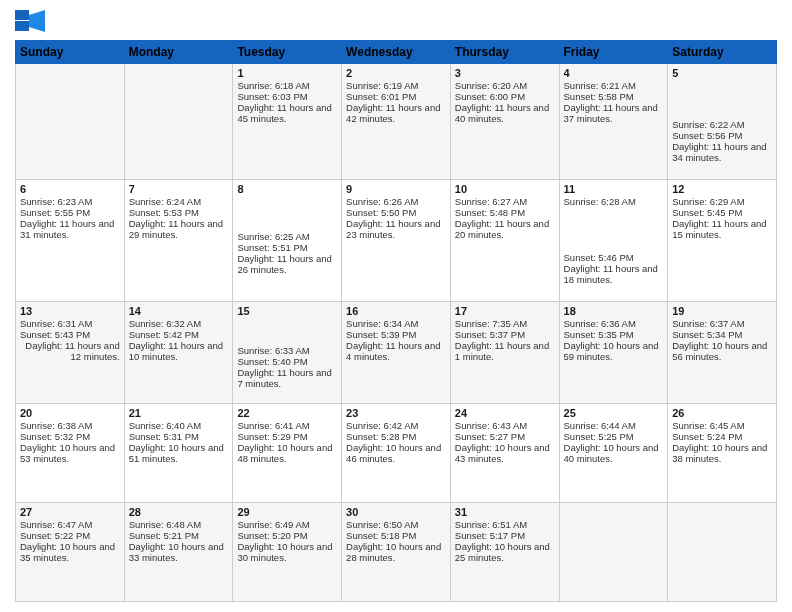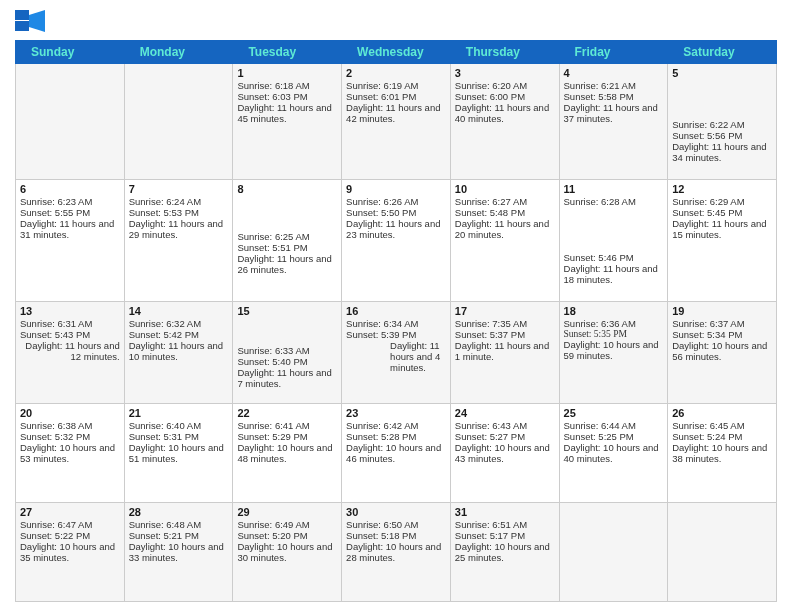--- a/index.html
+++ b/index.html
@@ -46,24 +46,24 @@
       color: #555;
     }
     .calendar {
       flex: 1;
       border-collapse: collapse;
       width: 100%;
       table-layout: fixed;
     }
     .calendar th {
       background: #1565c0;
-      color: #5eead4;
+      color: #000000;
       font-size: 12px;
       font-weight: bold;
-      padding: 4px 15px;
+      padding: 4px 4px;
       text-align: left;
       border: 1px solid #1565c0;
     }
     .calendar td {
       border: 1px solid #ccc;
       vertical-align: top;
       padding: 3px 4px;
       font-size: 9.5px;
       color: #333;
       height: 88px;
@@ -215,32 +215,32 @@
           <td>
             <span class="day-num">15</span>
             <span style="display: block; margin-top: 28px;">Sunrise: 6:33 AM</span>
             <span style="display: block;">Sunset: 5:40 PM</span>
             <span style="display: block;">Daylight: 11 hours and 7 minutes.</span>
           </td>
           <td>
             <span class="day-num">16</span>
             <span style="display: block;">Sunrise: 6:34 AM</span>
             <span style="display: block;">Sunset: 5:39 PM</span>
-            <span style="display: block; margin-left: 44px;">Daylight: 11 hours and 4 minutes.</span>
+            <span style="display: block;">Daylight: 11 hours and 4 minutes.</span>
           </td>
           <td>
             <span class="day-num">17</span>
             <span style="display: block;">Sunrise: 7:35 AM</span>
             <span style="display: block;">Sunset: 5:37 PM</span>
             <span style="display: block;">Daylight: 11 hours and 1 minute.</span>
           </td>
           <td>
             <span class="day-num">18</span>
             <span style="display: block;">Sunrise: 6:36 AM</span>
-            <span style="display: block; font-family: Liberation Serif, serif;">Sunset: 5:35 PM</span>
+            <span style="display: block;">Sunset: 5:35 PM</span>
             <span style="display: block;">Daylight: 10 hours and 59 minutes.</span>
           </td>
           <td>
             <span class="day-num">19</span>
             <span style="display: block;">Sunrise: 6:37 AM</span>
             <span style="display: block;">Sunset: 5:34 PM</span>
             <span style="display: block;">Daylight: 10 hours and 56 minutes.</span>
           </td>
         </tr>
         <tr>

